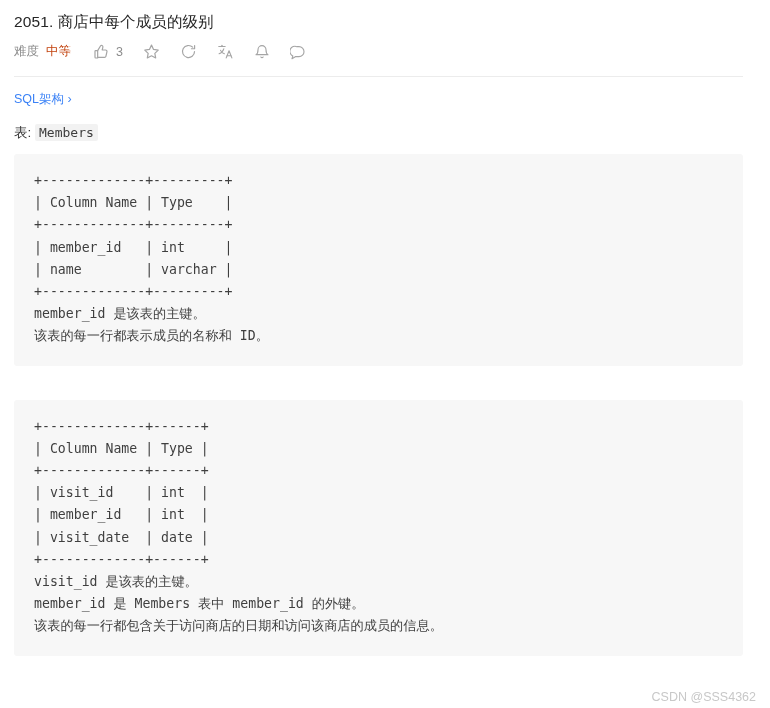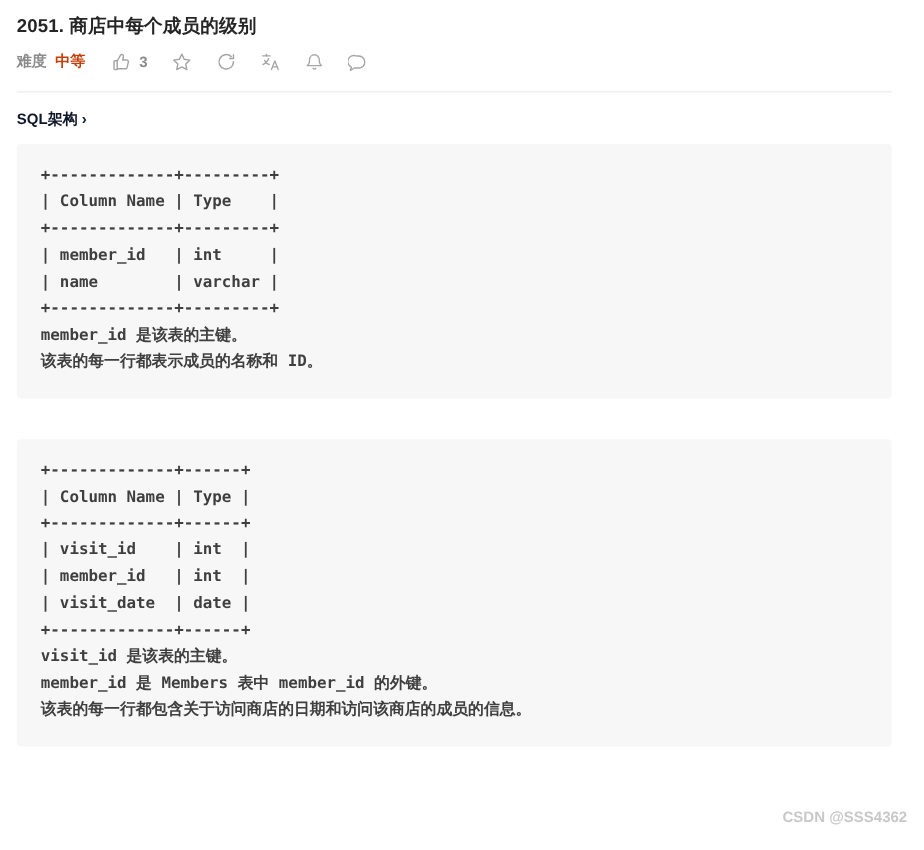--- a/index.html
+++ b/index.html
@@ -14,21 +14,20 @@
     color: #262626;
     overflow: hidden;
     position: relative;
   }
   .page {
     width: 770px;
     height: 708px;
     position: relative;
     box-sizing: border-box;
     padding: 0;
-    font-weight: bold;
   }
   .title {
     font-size: 15.5px;
     color: #262626;
     padding: 12px 0 0 14px;
     letter-spacing: 0.1px;
   }
   .meta-row {
     display: flex;
     align-items: center;
@@ -64,21 +63,21 @@
     margin-left: 7px;
     margin-right: 20px;
   }
   .divider {
     height: 1px;
     background: #ececec;
     margin: 16px 27px 0 14px;
   }
   .breadcrumb {
     font-size: 12.5px;
-    color: #0f172a;
+    color: #3b82f6;
     padding: 14px 0 0 14px;
   }
   .table-label {
     font-size: 13.5px;
     color: #333333;
     padding: 16px 0 0 14px;
   }
   .table-label .mono {
     font-family: "DejaVu Sans Mono", monospace;
     font-size: 13px;
@@ -96,21 +95,21 @@
     font-size: 13.2px;
     line-height: 22.2px;
     color: #3f3f3f;
     white-space: pre;
     overflow: hidden;
   }
   .spacer-22 { height: 22px; }
   .watermark {
     position: absolute;
     right: 14px;
-    bottom: 20px;
+    bottom: 4px;
     font-size: 12.5px;
     color: #c8c8c8;
     font-family: "Liberation Sans", sans-serif;
   }
 </style>
 </head>
 <body>
 
 <div class="page">
 
@@ -163,20 +162,23 @@
       <svg width="16" height="16" viewBox="0 0 24 24" fill="none" stroke="currentColor" stroke-width="1.7" stroke-linecap="round" stroke-linejoin="round">
         <path d="M21 11.5a7.5 7.5 0 0 1-7.5 7.5H8l-5 3 1.3-4.1A7.5 7.5 0 0 1 10.5 4h3A7.5 7.5 0 0 1 21 11.5z"></path>
       </svg>
     </span>
   </div>
 
   <div class="divider"></div>
 
   <div class="breadcrumb">SQL架构 ›</div>
 
+  <div class="table-label">
+    <span>表: </span><span class="mono">Members</span>
+  </div>
 
   <div class="code-block">+-------------+---------+
 | Column Name | Type    |
 +-------------+---------+
 | member_id   | int     |
 | name        | varchar |
 +-------------+---------+
 member_id 是该表的主键。
 该表的每一行都表示成员的名称和 ID。</div>
 

